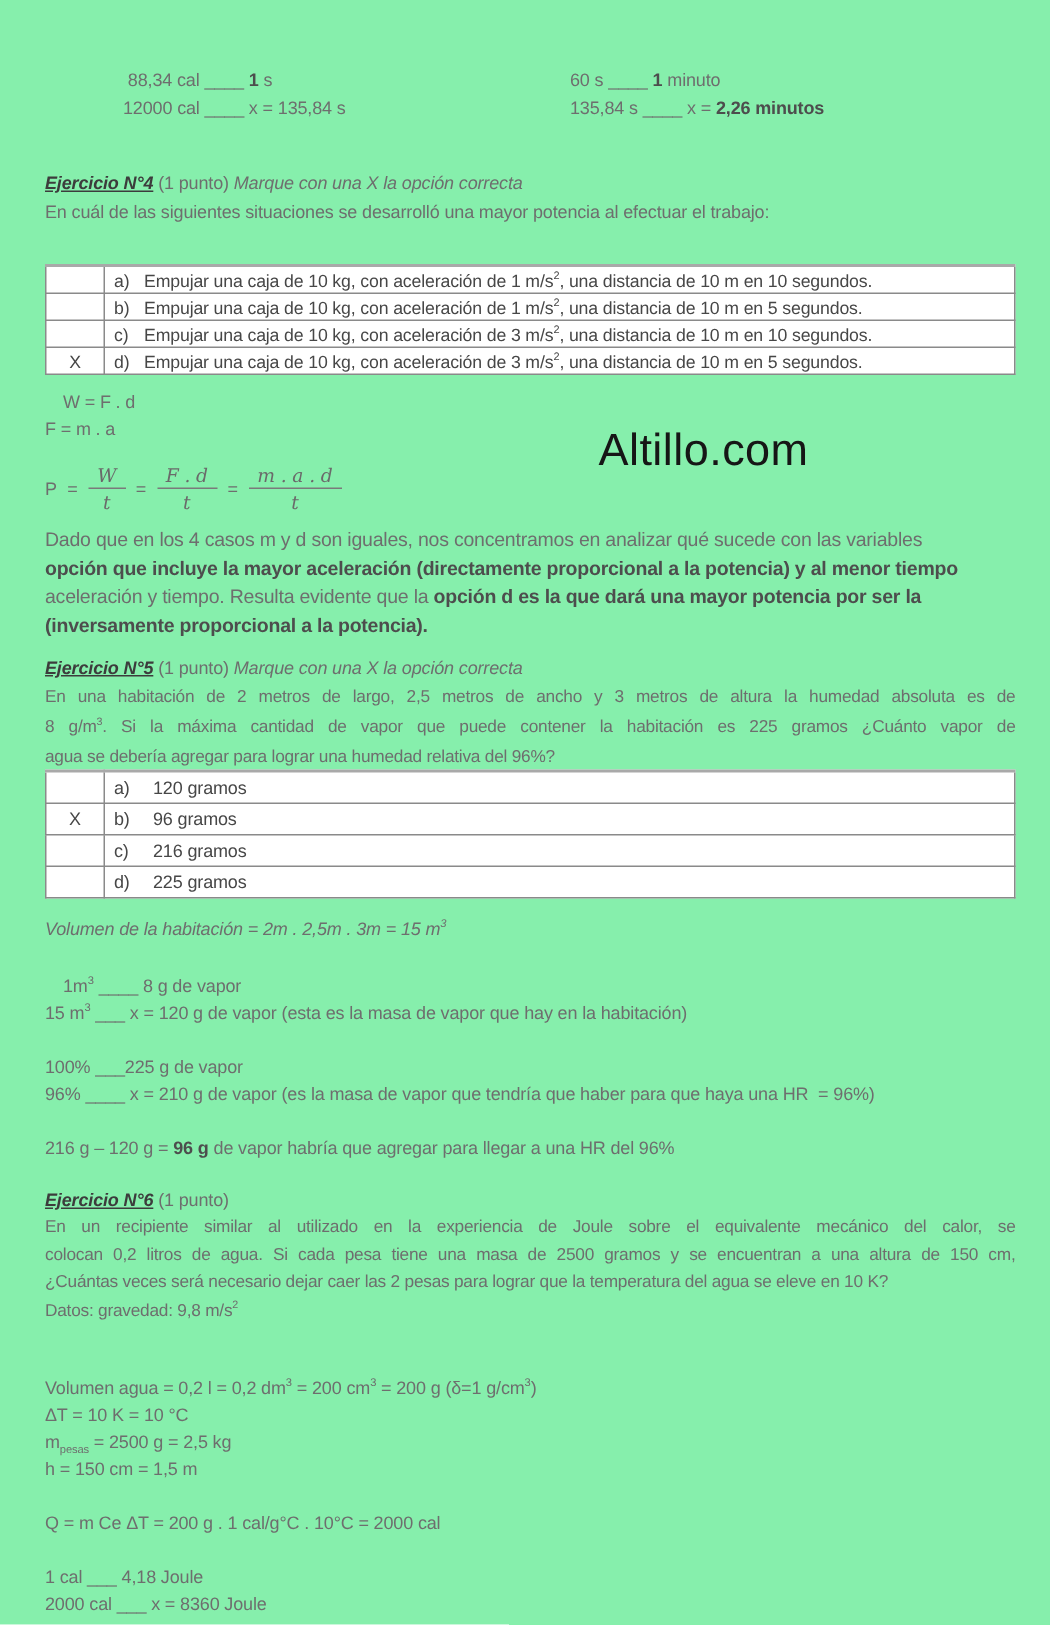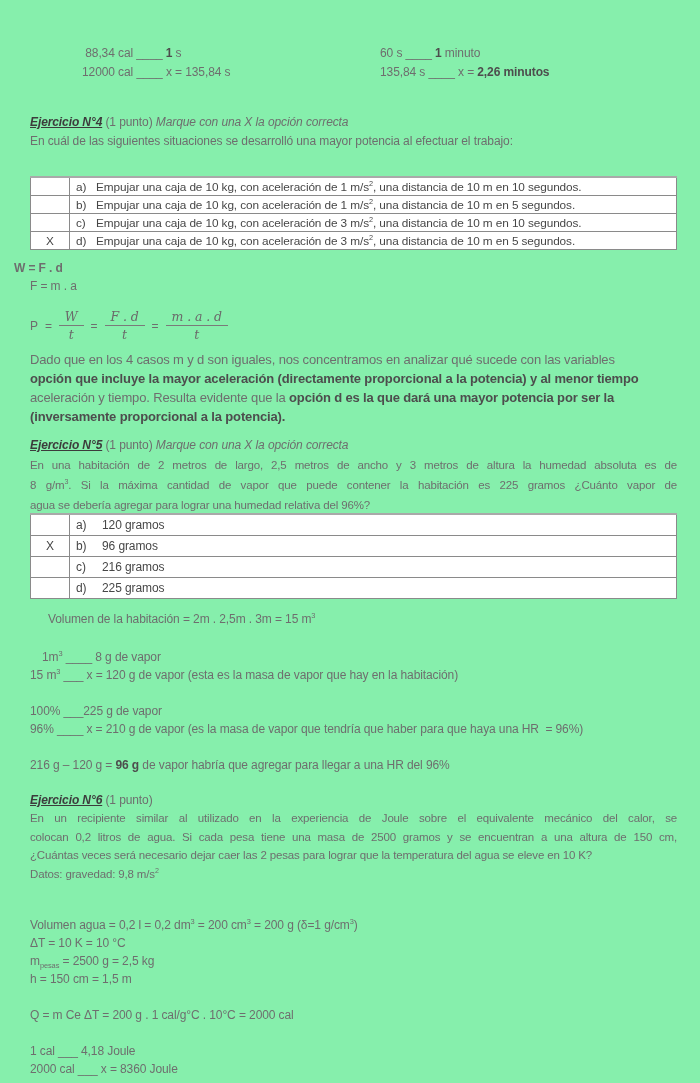--- a/index.html
+++ b/index.html
@@ -74,23 +74,24 @@
       <td class="mark"></td>
       <td><span class="lbl">c)</span><span><span>Empujar una caja de 10 kg, con aceleración de 3 m/s</span><span class="ssup">2</span><span>, una distancia de 10 m en 10 segundos.</span></span></td>
     </tr>
     <tr>
       <td class="mark">X</td>
       <td><span class="lbl">d)</span><span><span>Empujar una caja de 10 kg, con aceleración de 3 m/s</span><span class="ssup">2</span><span>, una distancia de 10 m en 5 segundos.</span></span></td>
     </tr>
   </tbody>
     </table>
 
-  <div class="abs line" style="left:14px;top:259px;font-weight:bold;"><span>W = F . d</span></div>
+  <div class="abs line" style="left:42px;top:259px;"><span>W = F . d</span></div>
   <div class="abs line" style="left:30px;top:277px;"><span>F = m . a</span></div>
 
+  <div class="wm">Altillo.com</div>
 
   <div class="abs powline" style="left:30px;top:309px;">
     <span>P</span>
     <span>=</span>
     <span class="frac">
       <span class="fnum">W</span>
       <span class="fden">t</span>
     </span>
     <span>=</span>
     <span class="frac">
@@ -132,21 +133,21 @@
       <td class="mark"></td>
       <td><span class="lbl">c)</span><span><span>216 gramos</span></span></td>
     </tr>
     <tr>
       <td class="mark"></td>
       <td><span class="lbl">d)</span><span><span>225 gramos</span></span></td>
     </tr>
   </tbody>
     </table>
 
-  <div class="abs line" style="left:48px;top:610px;"><span>Volumen de la habitación = 2m . 2,5m . 3m = 15 m</span><span class="ssup">3</span></div>
+  <div class="abs line" style="left:30px;top:610px;font-style:italic;"><span>Volumen de la habitación = 2m . 2,5m . 3m = 15 m</span><span class="ssup">3</span></div>
   <div class="abs line" style="left:30px;top:648px;margin-left:12px;"><span>1m</span><span class="ssup">3</span><span> ____ 8 g de vapor</span></div>
   <div class="abs line" style="left:30px;top:666px;"><span>15 m</span><span class="ssup">3</span><span> ___ x = 120 g de vapor (esta es la masa de vapor que hay en la habitación)</span></div>
   <div class="abs line" style="left:30px;top:702px;"><span>100% ___225 g de vapor</span></div>
   <div class="abs line" style="left:30px;top:720px;"><span>96% ____ x = 210 g de vapor (es la masa de vapor que tendría que haber para que haya una HR  = 96%)</span></div>
   <div class="abs line" style="left:30px;top:756px;"><span>216 g – 120 g = </span><span class="sb">96 g</span><span> de vapor habría que agregar para llegar a una HR del 96%</span></div>
 
   <div class="abs heading line" style="left:30px;top:791px;"><span class="sb si su">Ejercicio N°6</span><span> (1 punto)</span></div>
   <div class="abs para p6" style="left:30px;top:809px;">
     <div class="pline pj"><span>En un recipiente similar al utilizado en la experiencia de Joule sobre el equivalente mecánico del calor, se</span></div>
     <div class="pline pj"><span>colocan 0,2 litros de agua. Si cada pesa tiene una masa de 2500 gramos y se encuentran a una altura de 150 cm,</span></div>

